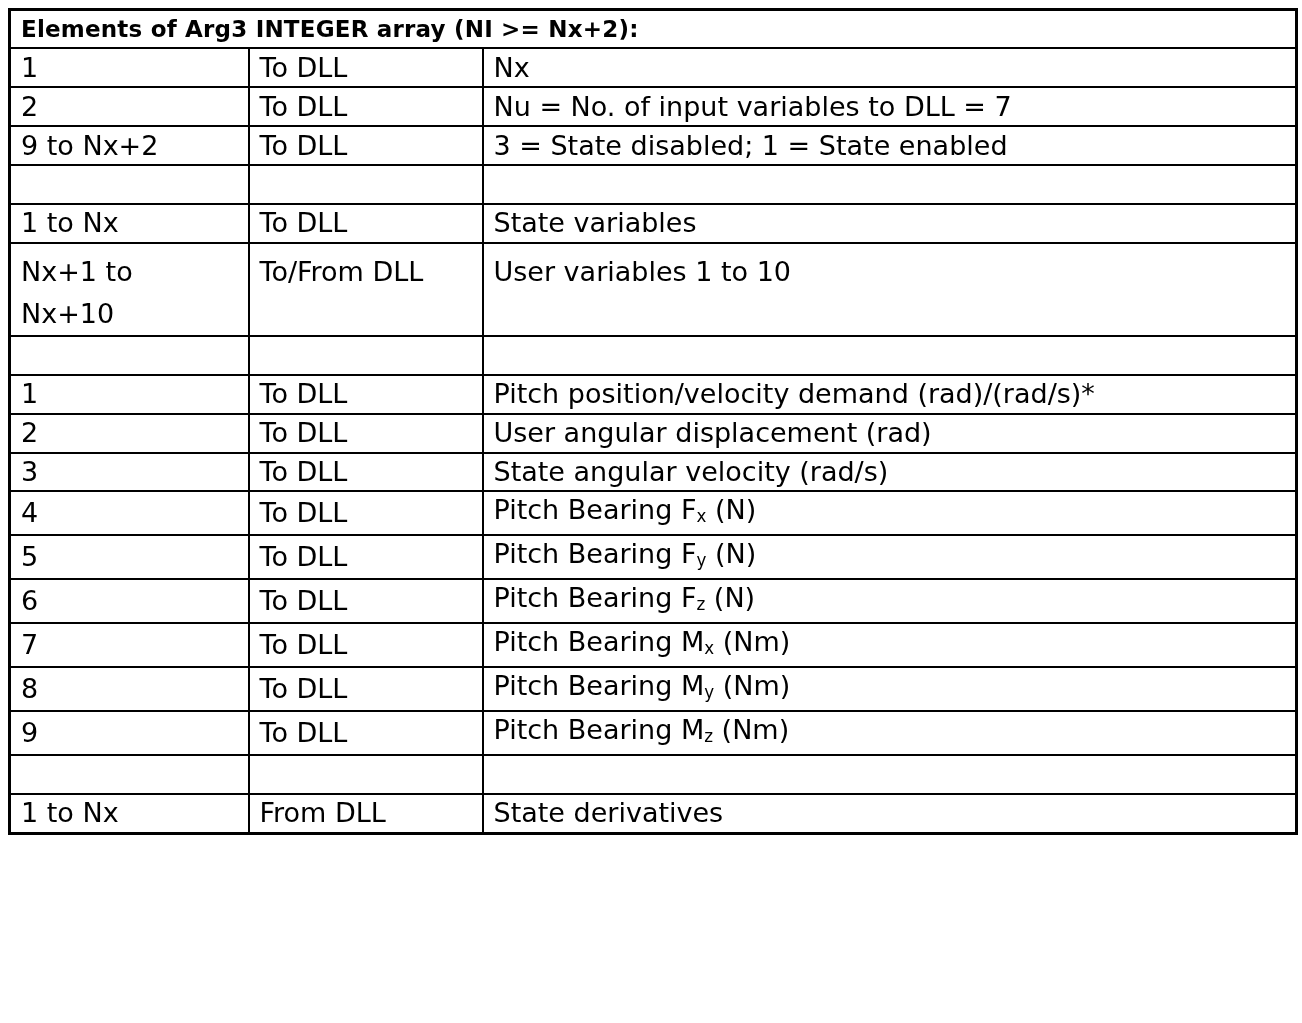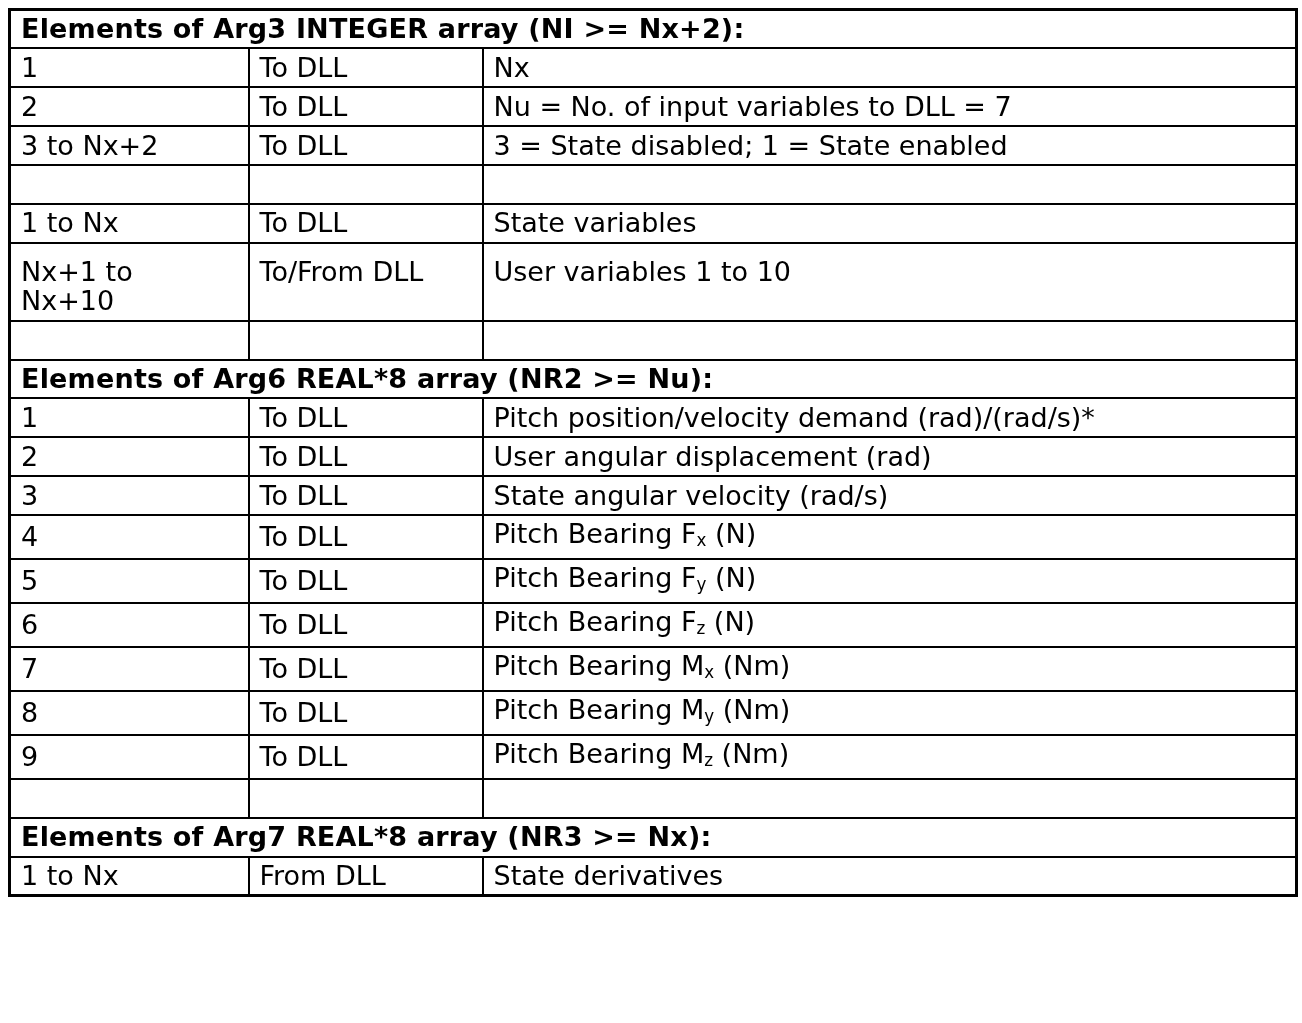--- a/index.html
+++ b/index.html
@@ -24,24 +24,24 @@
     border: 2px solid #000000;
     padding: 0 10px;
     font-size: 27px;
     line-height: 36px;
     vertical-align: middle;
     overflow: hidden;
     white-space: nowrap;
   }
   tr.row { height: 38.9px; }
   tr.row-double { height: 77.8px; }
-  tr.row-double td { vertical-align: top; line-height: 29px; padding-top: 13px; margin-top: 40px; }
+  tr.row-double td { vertical-align: top; line-height: 42px; padding-top: 7px; margin-top: 40px; }
   tr.header-row td {
     font-weight: bold;
-    font-size: 27px;
+    font-size: 23px;
     letter-spacing: 0.2px;
   }
   td.c-idx { white-space: pre-line; }
   .sub { font-size: 0.62em; vertical-align: -0.18em; }
   .sup { font-size: 0.62em; vertical-align: 0.42em; }
 </style>
 </head>
 <body>
 
 <table class="doc-table">
@@ -59,21 +59,21 @@
     <td class="c-idx">1</td>
     <td class="c-dir">To DLL</td>
     <td class="c-desc">Nx</td>
   </tr>
   <tr class="row">
     <td class="c-idx">2</td>
     <td class="c-dir">To DLL</td>
     <td class="c-desc">Nu = No. of input variables to DLL = 7</td>
   </tr>
   <tr class="row">
-    <td class="c-idx">3 to Nx+2</td>
+    <td class="c-idx">9 to Nx+2</td>
     <td class="c-dir">To DLL</td>
     <td class="c-desc">3 = State disabled; 1 = State enabled</td>
   </tr>
   <tr class="row">
     <td class="c-idx"></td>
     <td class="c-dir"></td>
     <td class="c-desc"></td>
   </tr>
 
   <tr class="row">
@@ -86,23 +86,20 @@
 Nx+10</td>
     <td class="c-dir">To/From DLL</td>
     <td class="c-desc">User variables 1 to 10</td>
   </tr>
   <tr class="row">
     <td class="c-idx"></td>
     <td class="c-dir"></td>
     <td class="c-desc"></td>
   </tr>
 
-  <tr class="row header-row">
-    <td colspan="3">Elements of Arg6 REAL*8 array (NR2 &gt;= Nu):</td>
-  </tr>
   <tr class="row">
     <td class="c-idx">1</td>
     <td class="c-dir">To DLL</td>
     <td class="c-desc">Pitch position/velocity demand (rad)/(rad/s)*</td>
   </tr>
   <tr class="row">
     <td class="c-idx">2</td>
     <td class="c-dir">To DLL</td>
     <td class="c-desc">User angular displacement (rad)</td>
   </tr>
@@ -140,22 +137,19 @@
     <td class="c-idx">9</td>
     <td class="c-dir">To DLL</td>
     <td class="c-desc"><span>Pitch Bearing M</span><span class="sub">z</span><span> (Nm)</span></td>
   </tr>
   <tr class="row">
     <td class="c-idx"></td>
     <td class="c-dir"></td>
     <td class="c-desc"></td>
   </tr>
 
-  <tr class="row header-row">
-    <td colspan="3">Elements of Arg7 REAL*8 array (NR3 &gt;= Nx):</td>
-  </tr>
   <tr class="row">
     <td class="c-idx">1 to Nx</td>
     <td class="c-dir">From DLL</td>
     <td class="c-desc">State derivatives</td>
   </tr>
 </tbody>
   </table>
 
 </body></html>

